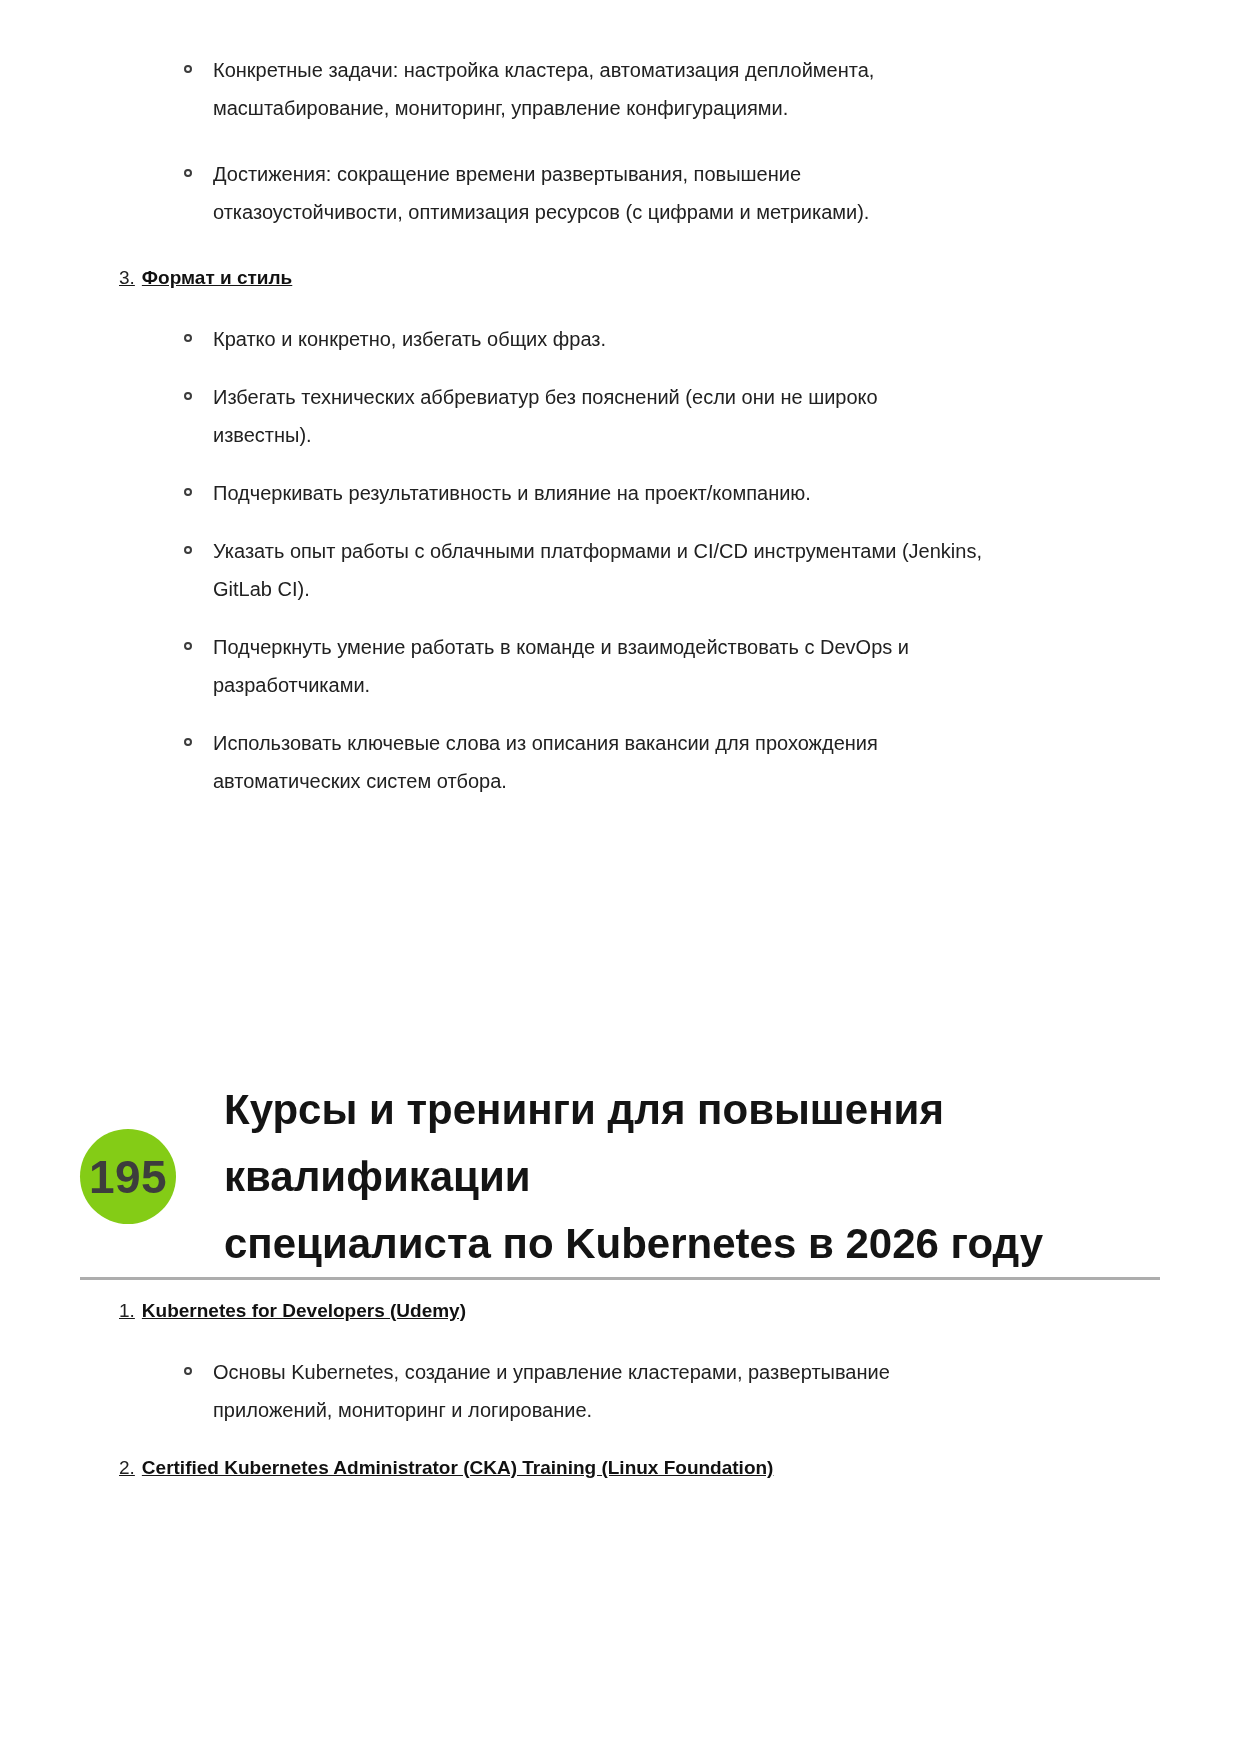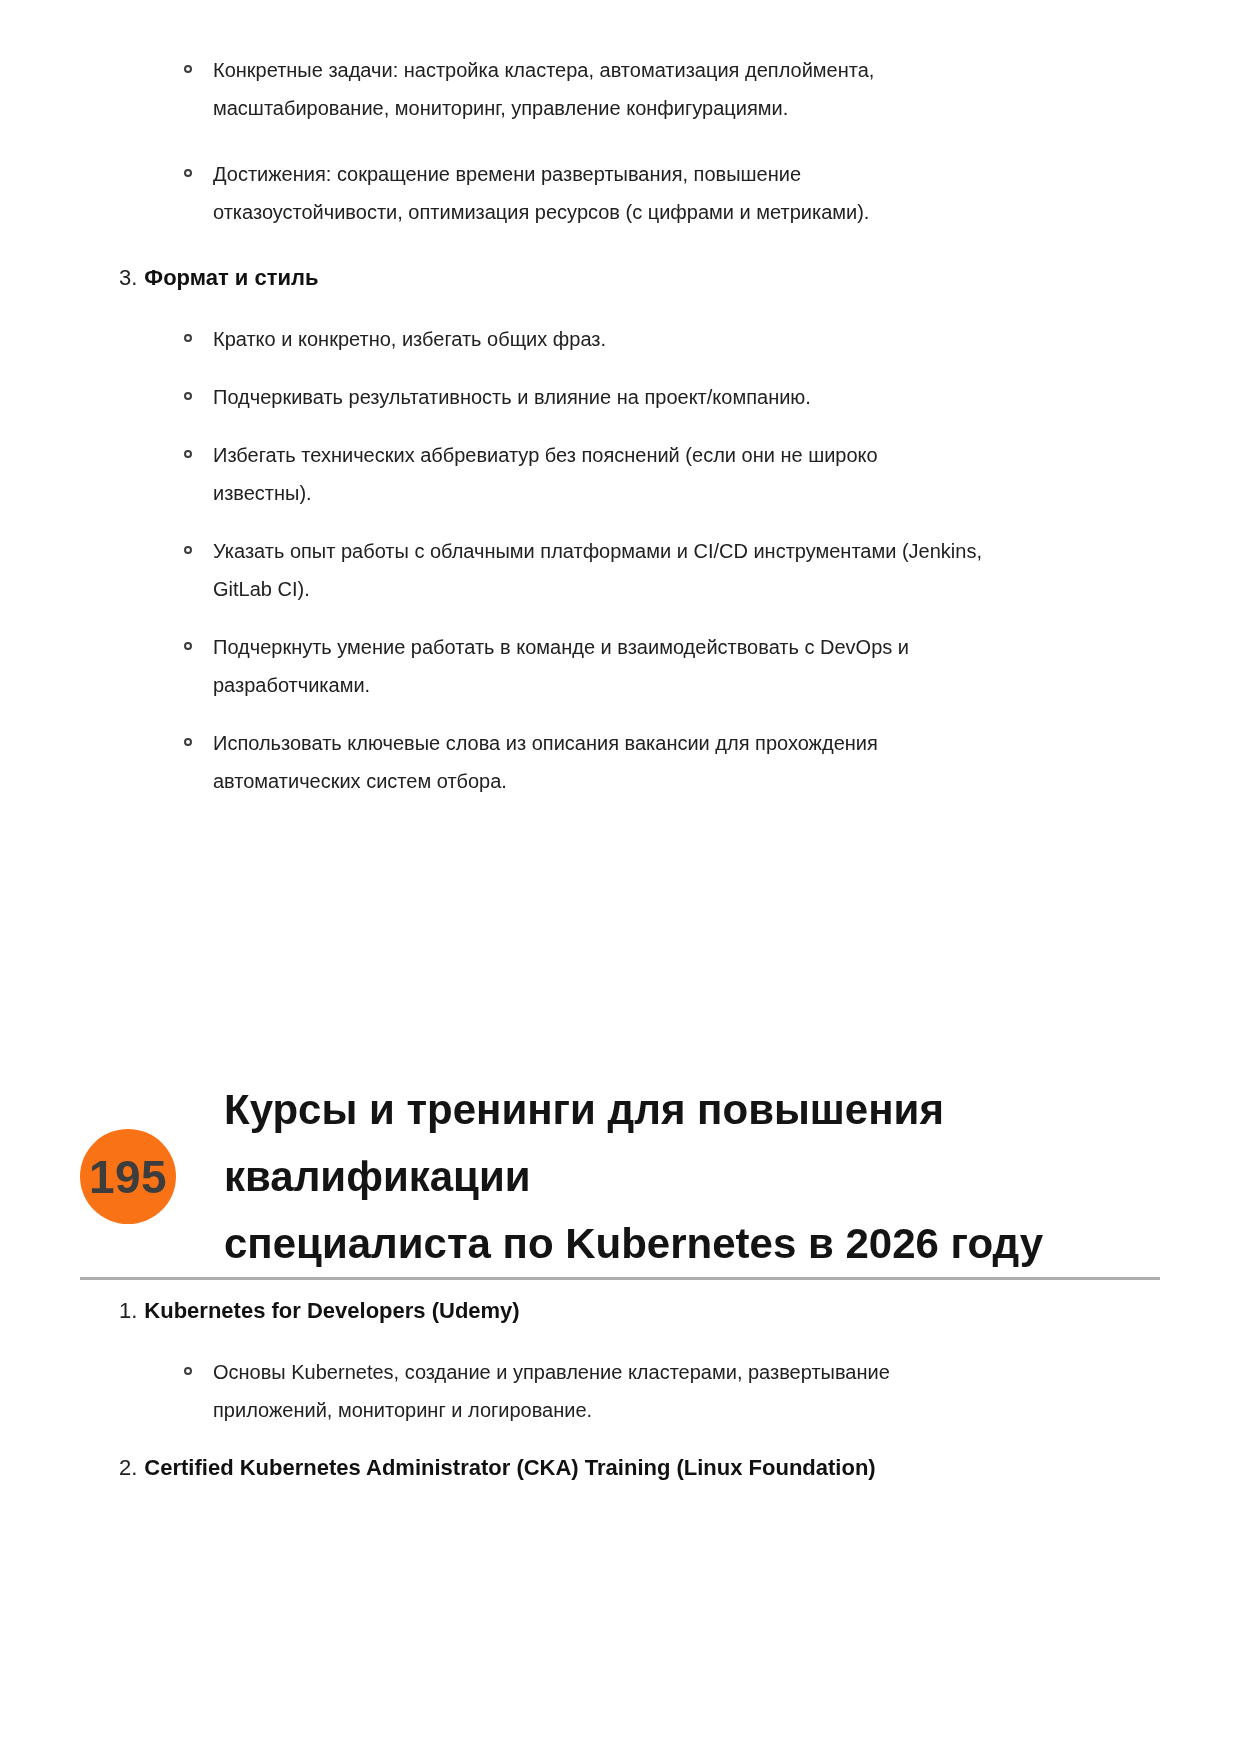--- a/index.html
+++ b/index.html
@@ -38,23 +38,24 @@
     border: 2px solid #3c3c3c;
     border-radius: 50%;
     box-sizing: border-box;
     display: inline-block;
   }
   
   .num-item {
     padding-left: 39px;
     margin-top: 12px;
     margin-bottom: 23px;
-    font-size: 22px;
+    font-size: 19px;
     line-height: 38px;
     color: #161616;
+    text-decoration: underline;
   }
   .num-item .num { font-weight: 400; margin-right: 7px; color: #222222; }
   .num-item .num-title { font-weight: 700; color: #111111; }
   
   .section-header {
     display: flex;
     align-items: center;
     margin-top: 276px;
     padding-bottom: 0;
     border-bottom: 3px solid #adadad;
@@ -95,33 +96,33 @@
     <div id="lead-bullets">
         <div class="bullet-item lead"><span class="bullet-icon"></span><span>Конкретные задачи: настройка кластера, автоматизация деплоймента,
 масштабирование, мониторинг, управление конфигурациями.</span></div>
         <div class="bullet-item lead"><span class="bullet-icon"></span><span>Достижения: сокращение времени развертывания, повышение
 отказоустойчивости, оптимизация ресурсов (с цифрами и метриками).</span></div>
       </div>
 
     <div id="tips-items">
         <div class="num-item"><span class="num">3.</span><span class="num-title">Формат и стиль</span></div>
         <div class="bullet-item"><span class="bullet-icon"></span><span>Кратко и конкретно, избегать общих фраз.</span></div>
-        <div class="bullet-item"><span class="bullet-icon"></span><span>Подчеркивать результативность и влияние на проект/компанию.</span></div>
         <div class="bullet-item"><span class="bullet-icon"></span><span>Избегать технических аббревиатур без пояснений (если они не широко
 известны).</span></div>
+        <div class="bullet-item"><span class="bullet-icon"></span><span>Подчеркивать результативность и влияние на проект/компанию.</span></div>
         <div class="bullet-item"><span class="bullet-icon"></span><span>Указать опыт работы с облачными платформами и CI/CD инструментами (Jenkins,
 GitLab CI).</span></div>
         <div class="bullet-item"><span class="bullet-icon"></span><span>Подчеркнуть умение работать в команде и взаимодействовать с DevOps и
 разработчиками.</span></div>
         <div class="bullet-item"><span class="bullet-icon"></span><span>Использовать ключевые слова из описания вакансии для прохождения
 автоматических систем отбора.</span></div>
       </div>
 
     <header class="section-header" style="border-bottom-color: rgb(173, 173, 173);">
-      <div class="badge" style="background: #f97316; color: rgb(61, 61, 61);">
+      <div class="badge" style="background: #84cc16; color: rgb(61, 61, 61);">
         <span class="badge-num">195</span>
       </div>
       <h1 class="section-title">Курсы и тренинги для повышения квалификации
 специалиста по Kubernetes в 2026 году</h1>
     </header>
 
     <div id="course-items" class="courses">
         <div class="num-item"><span class="num">1.</span><span class="num-title">Kubernetes for Developers (Udemy)</span></div>
         <div class="bullet-item"><span class="bullet-icon"></span><span>Основы Kubernetes, создание и управление кластерами, развертывание
 приложений, мониторинг и логирование.</span></div>

